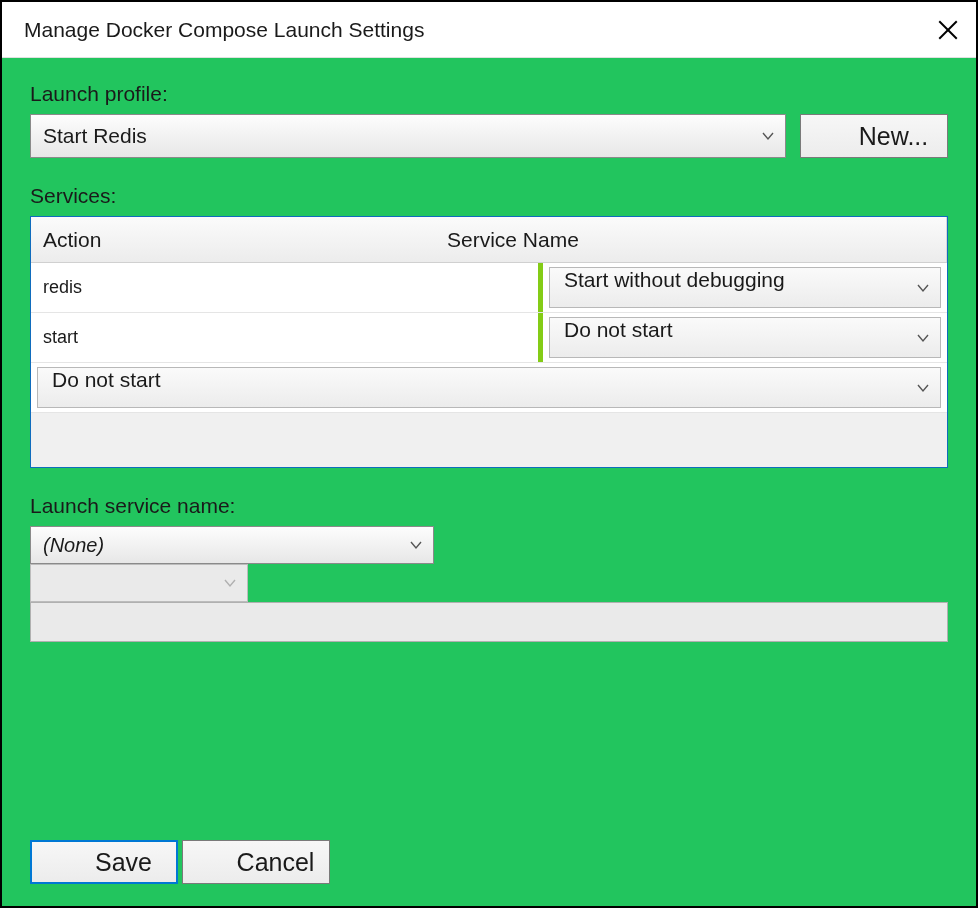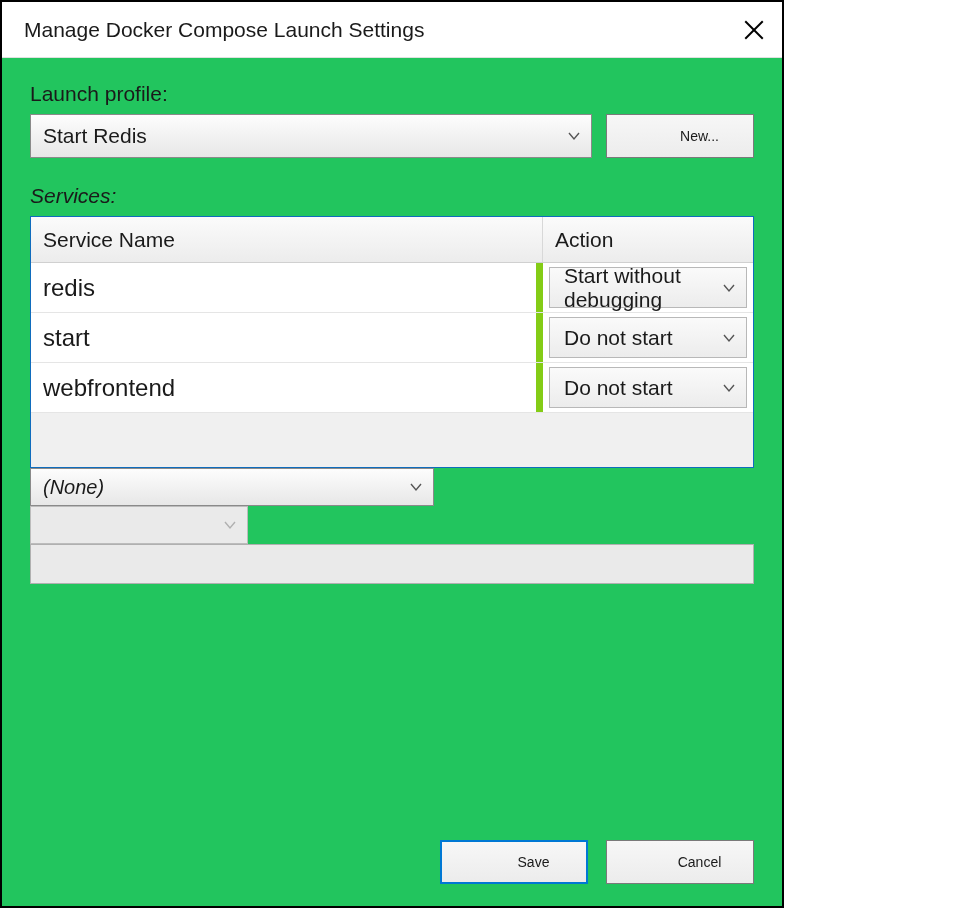--- a/index.html
+++ b/index.html
@@ -4,21 +4,21 @@
 <style>
   * { box-sizing: border-box; }
   body {
     margin: 0;
     font-family: "Segoe UI", Tahoma, sans-serif;
     font-size: 20px;
     color: #1a1a1a;
     background: #fff;
   }
   .window {
-    width: 784px;
+    width: 978px;
     height: 908px;
     border: 2px solid #000;
     display: flex;
     flex-direction: column;
   }
   .titlebar {
     height: 56px;
     background: #fff;
     display: flex;
     align-items: center;
@@ -82,21 +82,21 @@
   }
   .chevron svg { width: 14px; height: 10px; display:block; }
   .btn {
     border: 1px solid #7a7a7a;
     background: linear-gradient(#f7f7f7, #ececec);
     height: 44px;
     min-width: 148px;
     display: flex;
     align-items: center;
     justify-content: center;
-    font-size: 14px;
+    font-size: 25px;
     cursor: pointer;
     padding-left: 39px;
   }
   .btn.primary {
     border: 2px solid #0078d4;
   }
   .services-grid {
     border: 1px solid #0f6cbd;
     background: #fff;
     display: flex;
@@ -121,56 +121,56 @@
     display: flex;
     border-bottom: 1px solid #e5e5e5;
     height: 50px;
     align-items: stretch;
   }
   .services-row .cell-name {
     width: 512px;
     padding: 0 12px;
     display: flex;
     align-items: center;
-    font-size: 24px;
-    border-right: 7px solid #84cc16;
+    font-size: 18px;
+    border-right: 5px solid #84cc16;
   }
   .services-row .cell-action {
     flex: 1;
     padding: 4px 6px;
     display: flex;
   }
   .action-dropdown {
     flex: 1;
     border: 1px solid #b8b8b8;
     background: linear-gradient(#fafafa, #ececec);
     display: flex;
-    align-items: center;
+    align-items: flex-start;
     padding: 0 34px 0 14px;
     font-size: 21px;
     position: relative;
     cursor: pointer;
   }
   .services-empty {
     flex: 1;
     background: #f0f0f0;
   }
   .textbox {
     border: 1px solid #b0b0b0;
     background: #eaeaea;
     height: 40px;
     width: 100%;
   }
   .spacer { flex: 1; }
   .footer-row {
     display: flex;
-    justify-content: flex-end;
-    gap: 18px;
-  }
-  .mt-lg { margin-top: 26px; font-style: italic; }
+    justify-content: flex-start;
+    gap: 4px;
+  }
+  .mt-lg { margin-top: 26px; }
 </style>
 </head>
 <body>
 
 <div class="window">
   <div class="titlebar">
     <div class="title">Manage Docker Compose Launch Settings</div>
     <div class="close-icon">
       <svg viewBox="0 0 16 16">
           <line x1="1" y1="1" x2="15" y2="15" stroke="#000" stroke-width="1.6"></line>
@@ -192,22 +192,22 @@
         </span>
       </div>
       <div class="btn">
         <span>New...</span>
       </div>
     </div>
 
     <div class="label mt-lg">Services:</div>
     <div class="services-grid">
       <div class="services-header">
+        <div class="col col-action">Action</div>
         <div class="col col-name">Service Name</div>
-        <div class="col col-action">Action</div>
       </div>
 
       <div class="services-row">
         <div class="cell-name">redis</div>
         <div class="cell-action">
           <div class="action-dropdown">
             <span>Start without debugging</span>
             <span class="chevron">
               <svg viewBox="0 0 14 10">
                   <polyline points="2,2 7,8 12,2" fill="none" stroke="#555" stroke-width="1.4"></polyline>
@@ -225,36 +225,36 @@
             <span class="chevron">
               <svg viewBox="0 0 14 10">
                   <polyline points="2,2 7,8 12,2" fill="none" stroke="#555" stroke-width="1.4"></polyline>
                 </svg>
             </span>
           </div>
         </div>
       </div>
 
       <div class="services-row">
-        <div class="cell-name">webfrontend</div>
         <div class="cell-action">
           <div class="action-dropdown">
             <span>Do not start</span>
             <span class="chevron">
               <svg viewBox="0 0 14 10">
                   <polyline points="2,2 7,8 12,2" fill="none" stroke="#555" stroke-width="1.4"></polyline>
                 </svg>
             </span>
           </div>
         </div>
       </div>
 
       <div class="services-empty"></div>
     </div>
 
+    <div class="label mt-lg">Launch service name:</div>
     <div class="dropdown small" style="width:404px">
       <span>(None)</span>
       <span class="chevron">
         <svg viewBox="0 0 14 10">
             <polyline points="2,2 7,8 12,2" fill="none" stroke="#555" stroke-width="1.4"></polyline>
           </svg>
       </span>
     </div>
 
     <div class="dropdown small disabled" style="width:218px">

